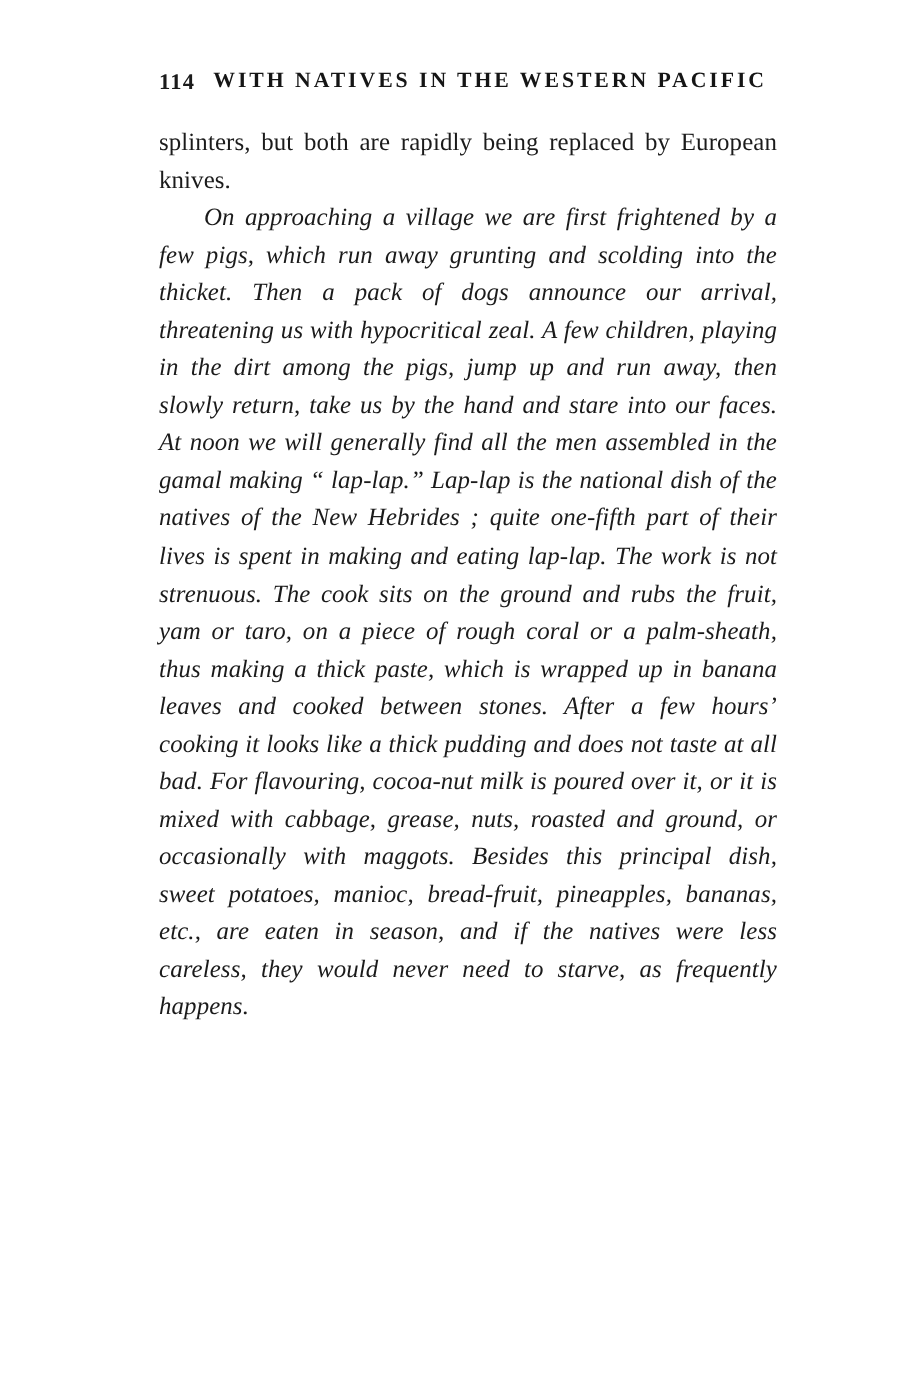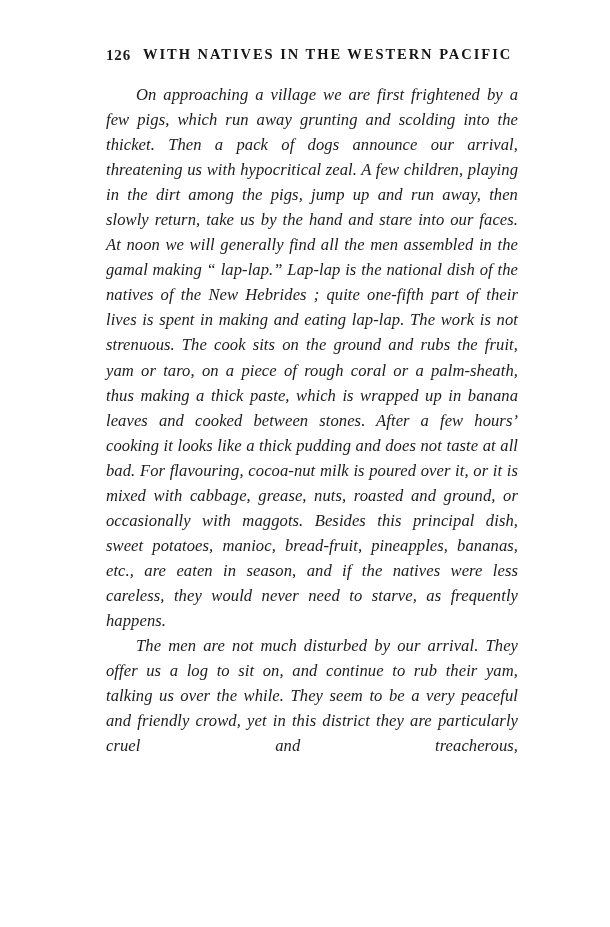--- a/index.html
+++ b/index.html
@@ -102,26 +102,26 @@
   }
 </style>
 </head>
 <body>
 
 <div class="page">
 
   <div class="paper-tint"></div>
 
   <div class="running-head">
-    <span class="folio">126</span>
+    <span class="folio">114</span>
     <span class="head-title">With Natives in the Western Pacific</span>
   </div>
 
   <div class="textblock">
 
+    <p class="para">splinters, but both are rapidly being replaced by European knives.</p>
 
     <p class="para indent">On approaching a village we are first frightened by a few pigs, which run away grunting and scolding into the thicket.  Then a pack of dogs announce our arrival, threatening us with hypocritical zeal.  A few children, playing in the dirt among the pigs, jump up and run away, then slowly return, take us by the hand and stare into our faces.  At noon we will generally find all the men assembled in the gamal making “ lap-lap.”  Lap-lap is the national dish of the natives of the New Hebrides ; quite one-fifth part of their lives is spent in making and eating lap-lap.  The work is not strenuous.  The cook sits on the ground and rubs the fruit, yam or taro, on a piece of rough coral or a palm-sheath, thus making a thick paste, which is wrapped up in banana leaves and cooked between stones.  After a few hours’ cooking it looks like a thick pudding and does not taste at all bad.  For flavouring, cocoa-nut milk is poured over it, or it is mixed with cabbage, grease, nuts, roasted and ground, or occasionally with maggots.  Besides this principal dish, sweet potatoes, manioc, bread-fruit, pineapples, bananas, etc., are eaten in season, and if the natives were less careless, they would never need to starve, as frequently happens.</p>
 
-    <p class="para indent force-justify">The men are not much disturbed by our arrival. They offer us a log to sit on, and continue to rub their yam, talking us over the while.  They seem to be a very peaceful and friendly crowd, yet in this district they are particularly cruel and treacherous,</p>
 
   </div>
 
 </div>
 
 </body></html>

